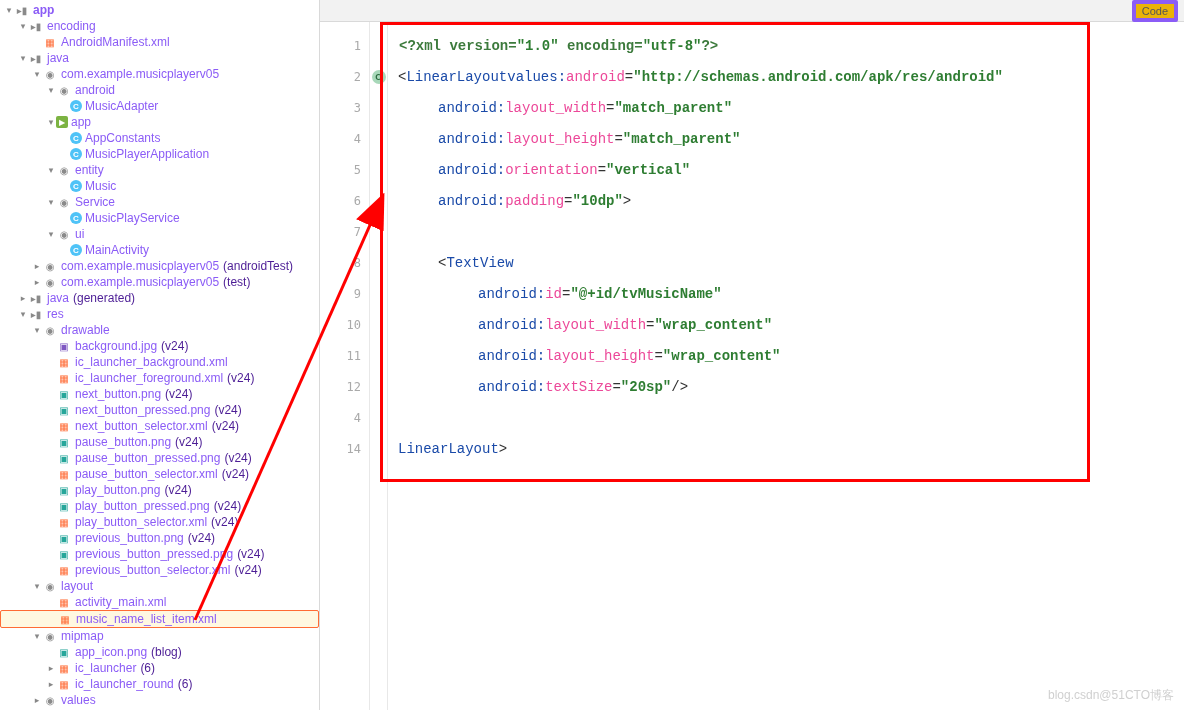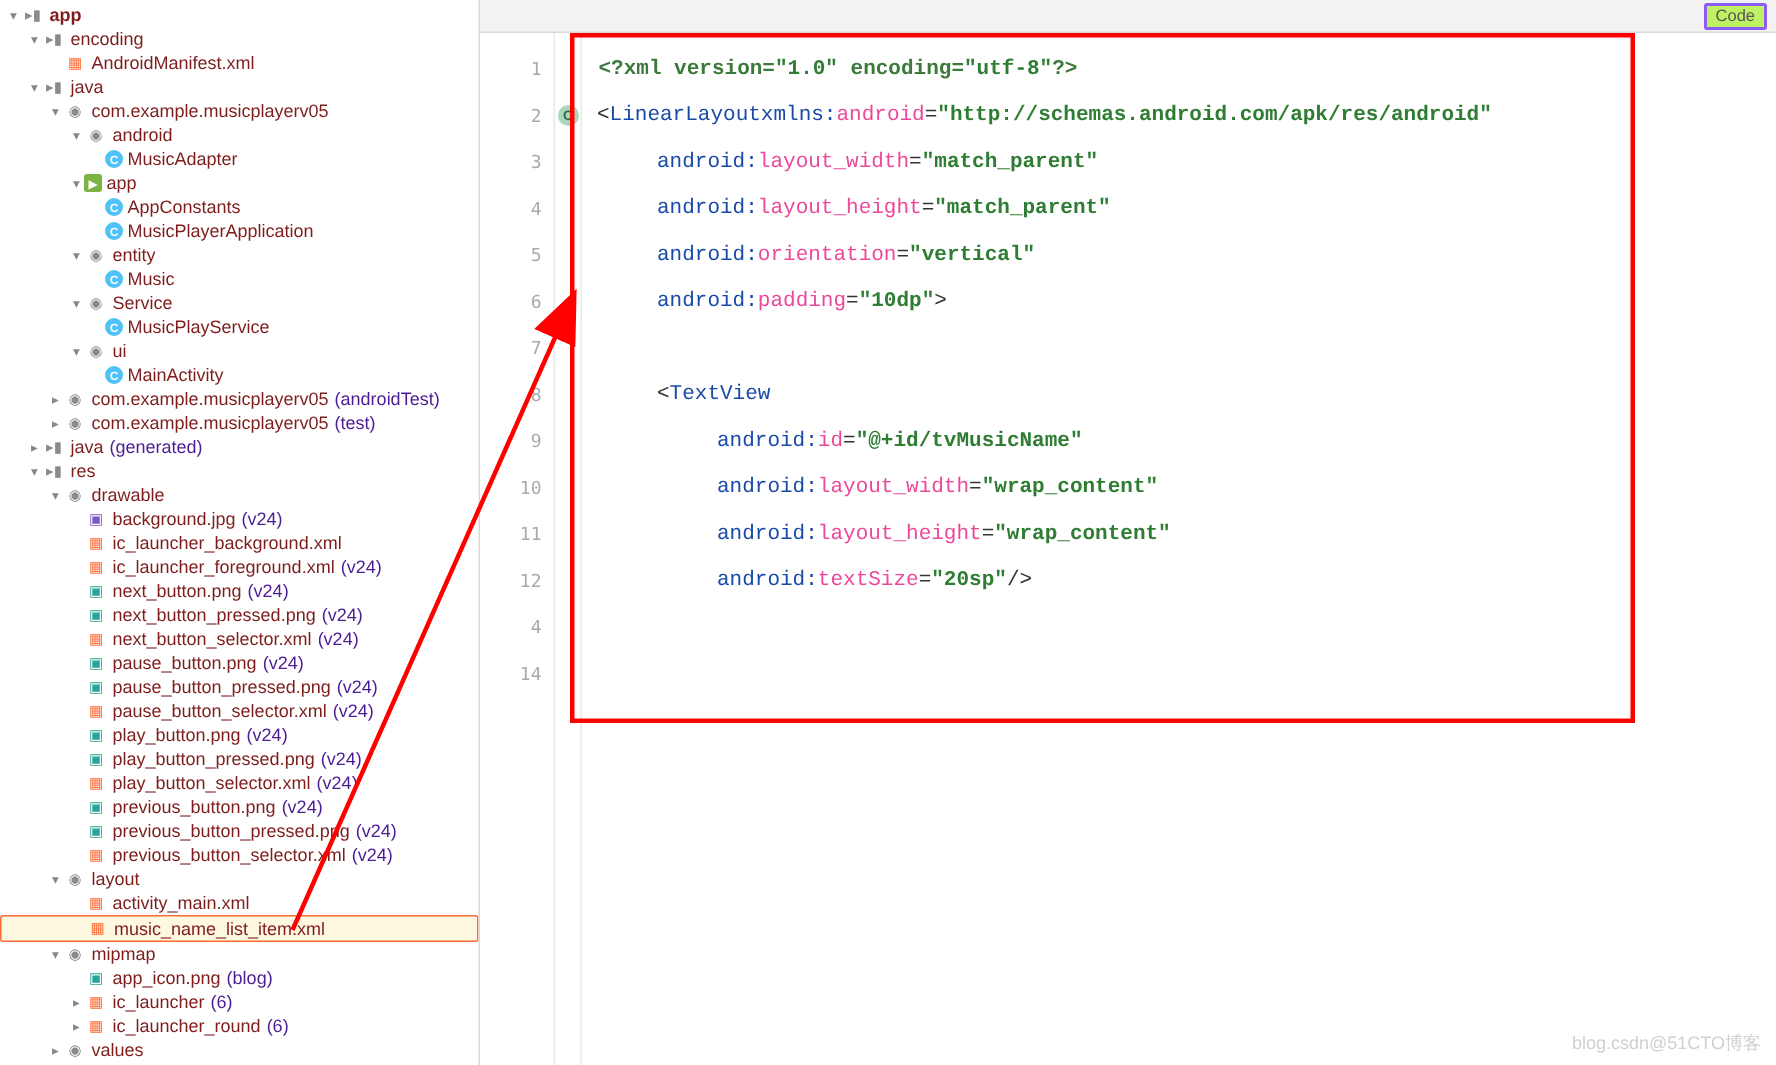--- a/index.html
+++ b/index.html
@@ -1,21 +1,21 @@
 <!DOCTYPE html>
 <html><head>
 <meta charset="utf-8">
 <style>
   * { box-sizing: border-box; margin: 0; padding: 0; }
   body { font-family: "Segoe UI", Arial, sans-serif; font-size: 12px; color: #333; background: #fff; width: 1184px; height: 710px; overflow: hidden; position: relative; }
   .root { display: flex; height: 100%; }
   .sidebar { width: 320px; border-right: 1px solid #d9d9d9; background: #fff; overflow-y: auto; padding: 2px 0; }
   .editor-area { flex: 1; display: flex; flex-direction: column; background: #fff; position: relative; }
   .topbar { height: 22px; border-bottom: 1px solid #d9d9d9; background: #f2f2f2; display: flex; justify-content: flex-end; align-items: center; padding: 0 6px; font-size: 11px; color: #555; }
-  .btn-code { border: 2px solid #8b5cf6; background: #bef264; padding: 1px 6px; border-radius: 2px; }
+  .btn-code { border: 4px solid #8b5cf6; background: #eab308; padding: 1px 6px; border-radius: 2px; }
   .editor-body { flex: 1; display: flex; position: relative; }
   .gutter { width: 50px; border-right: 1px solid #e8e8e8; background: #fff; padding-top: 8px; }
   .gutter-line { height: 31px; display: flex; align-items: center; justify-content: flex-end; padding-right: 8px; color: #aaa; font-family: Consolas, monospace; font-size: 12px; position: relative; }
   .gutter-ext { width: 18px; border-right: 1px solid #e8e8e8; background: #fff; padding-top: 8px; }
   .gutter-ext-cell { height: 31px; display: flex; align-items: center; justify-content: center; }
   .c-badge { width: 14px; height: 14px; border-radius: 50%; background: #a8d8b9; color: #2a6b3f; font-size: 9px; display: flex; align-items: center; justify-content: center; font-weight: bold; }
   .code-pane { flex: 1; position: relative; padding-top: 8px; }
   .code-line { height: 31px; display: flex; align-items: center; font-family: Consolas, "Courier New", monospace; font-size: 14px; white-space: pre; padding-left: 10px; }
   .red-box { position: absolute; border: 3px solid #ff0000; pointer-events: none; }
   .arrow-svg { position: absolute; pointer-events: none; }
@@ -24,21 +24,21 @@
   .indent { display: inline-block; }
   .expander { width: 10px; display: inline-block; color: #888; font-size: 9px; text-align: center; }
   .icon { width: 16px; height: 14px; display: inline-flex; align-items: center; justify-content: center; margin-right: 3px; font-size: 10px; }
   .folder-ic { color: #8a8a8a; }
   .pkg-ic { color: #8a8a8a; }
   .green-pkg { background: #7cb342; color: #fff; border-radius: 2px; width: 12px; height: 12px; font-size: 8px; }
   .class-ic { background: #4fc3f7; color: #fff; border-radius: 50%; width: 12px; height: 12px; font-size: 8px; font-weight: bold; }
   .xml-ic { color: #ff6b35; }
   .img-ic { color: #7e57c2; }
   .png-ic { color: #26a69a; }
-  .label { color: #7f1d1d; }
+  .label { color: #8b5cf6; }
   .label.bold { font-weight: bold; }
   .hint { color: #4c1d95; margin-left: 4px; }
   .watermark { position: absolute; right: 10px; bottom: 6px; color: #d0d0d0; font-size: 12px; }
   
   .t-decl { color: #3c7a3c; font-weight: bold; }
   .t-tag  { color: #1a4aa8; }
   .t-attr { color: #1a4aa8; }
   .t-ns   { color: #ec4899; }
   .t-val  { color: #2e7d32; font-weight: bold; }
   .t-punc { color: #333; }
@@ -370,32 +370,33 @@
           <div class="gutter-ext-cell"></div>
           <div class="gutter-ext-cell"></div>
           <div class="gutter-ext-cell"></div>
           <div class="gutter-ext-cell"></div>
           <div class="gutter-ext-cell"></div>
           <div class="gutter-ext-cell"></div>
           <div class="gutter-ext-cell"></div>
         </div>
       <div class="code-pane" id="code">
           <div class="code-line"><span style="padding-left:0px"></span><span class="caret"></span><span class="t-decl">&lt;</span><span class="t-decl">?xml version=</span><span class="t-val">"1.0"</span><span class="t-decl"> encoding=</span><span class="t-val">"utf-8"</span><span class="t-decl">?&gt;</span></div>
-          <div class="code-line"><span style="padding-left:0px"></span><span class="t-punc">&lt;</span><span class="t-tag">LinearLayout</span> <span class="t-attr">xmlns:</span><span class="t-ns">android</span><span class="t-punc">=</span><span class="t-val">"http://schemas.android.com/apk/res/android"</span></div>
+          <div class="code-line"><span style="padding-left:0px"></span><span class="t-punc">&lt;</span><span class="t-tag">LinearLayout</span> <span class="t-attr">values:</span><span class="t-ns">android</span><span class="t-punc">=</span><span class="t-val">"http://schemas.android.com/apk/res/android"</span></div>
           <div class="code-line"><span style="padding-left:40px"></span><span class="t-attr">android:</span><span class="t-ns">layout_width</span><span class="t-punc">=</span><span class="t-val">"match_parent"</span></div>
           <div class="code-line"><span style="padding-left:40px"></span><span class="t-attr">android:</span><span class="t-ns">layout_height</span><span class="t-punc">=</span><span class="t-val">"match_parent"</span></div>
           <div class="code-line"><span style="padding-left:40px"></span><span class="t-attr">android:</span><span class="t-ns">orientation</span><span class="t-punc">=</span><span class="t-val">"vertical"</span></div>
           <div class="code-line"><span style="padding-left:40px"></span><span class="t-attr">android:</span><span class="t-ns">padding</span><span class="t-punc">=</span><span class="t-val">"10dp"</span><span class="t-punc">&gt;</span></div>
           <div class="code-line"><span style="padding-left:0px"></span></div>
           <div class="code-line"><span style="padding-left:40px"></span><span class="t-punc">&lt;</span><span class="t-tag">TextView</span></div>
           <div class="code-line"><span style="padding-left:80px"></span><span class="t-attr">android:</span><span class="t-ns">id</span><span class="t-punc">=</span><span class="t-val">"@+id/tvMusicName"</span></div>
           <div class="code-line"><span style="padding-left:80px"></span><span class="t-attr">android:</span><span class="t-ns">layout_width</span><span class="t-punc">=</span><span class="t-val">"wrap_content"</span></div>
           <div class="code-line"><span style="padding-left:80px"></span><span class="t-attr">android:</span><span class="t-ns">layout_height</span><span class="t-punc">=</span><span class="t-val">"wrap_content"</span></div>
           <div class="code-line"><span style="padding-left:80px"></span><span class="t-attr">android:</span><span class="t-ns">textSize</span><span class="t-punc">=</span><span class="t-val">"20sp"</span><span class="t-punc">/&gt;</span></div>
           <div class="code-line"><span style="padding-left:0px"></span></div>
+          <div class="code-line"><span style="padding-left:0px"></span><span class="t-punc"><span class="t-tag">LinearLayout</span><span class="t-punc">&gt;</span></span></div>
         </div>
 
       <div class="red-box" style="left:60px; top:0px; width:710px; height:460px;"></div>
     </div>
 
     <div class="watermark">blog.csdn@51CTO博客</div>
   </div>
 </div>
 
 <svg class="arrow-svg" style="left:0;top:0;width:1184px;height:710px;">

